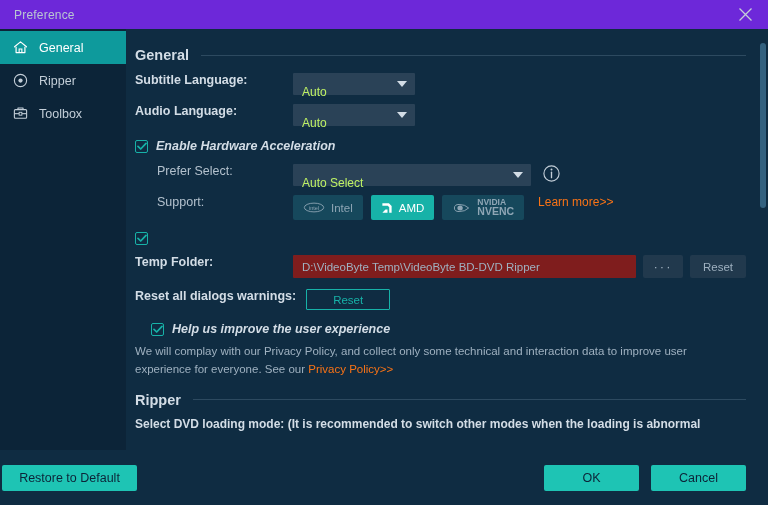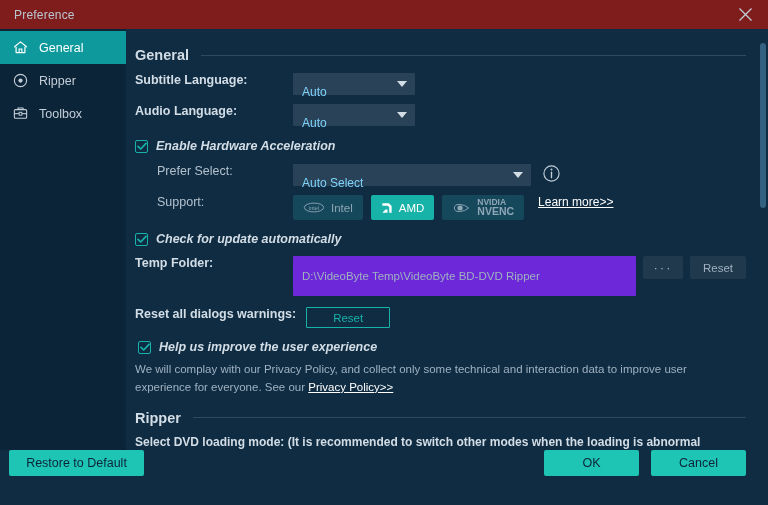--- a/index.html
+++ b/index.html
@@ -12,21 +12,21 @@
   .window {
     position: relative;
     width: 768px; height: 505px;
     background: #0f2c42;
     display: flex; flex-direction: column;
   }
 
   
   .titlebar {
     height: 29px;
-    background: #7f1d1d;
+    background: #6d28d9;
     display: flex; align-items: center;
     flex: 0 0 29px;
     position: relative;
   }
   .title-text {
     margin-left: 14px;
     font-size: 12px;
     color: #b9c6d1;
     letter-spacing: .2px;
   }
@@ -111,21 +111,21 @@
   }
   .lbl.sub { font-weight: normal; color: #b3c1cd; }
 
   .select {
     position: relative;
     background: #2a4257;
     height: 22px;
     display: flex; align-items: center;
     padding: 16px 24px 0 9px;
     font-size: 12px;
-    color: #7dd3fc;
+    color: #bef264;
     cursor: pointer;
     border-radius: 1px;
   }
   .caret {
     position: absolute; right: 8px; top: 50%;
     transform: translateY(-50%);
     width: 0; height: 0;
     border-left: 5px solid transparent;
     border-right: 5px solid transparent;
     border-top: 6px solid #d3dde6;
@@ -163,30 +163,29 @@
     border-radius: 2px;
     cursor: pointer;
     margin-right: 8px;
     color: #8fa6b5;
     font-size: 11.5px;
   }
   .badge.on { background: #17b2a8; color: #ffffff; }
   .badge-ico { display: flex; align-items: center; }
   .nv-txt { line-height: 1.03; text-align: left; font-size: 8.5px; font-weight: bold; }
   .link {
-    color: #ffffff; font-size: 12px;
-    text-decoration: underline;
+    color: #f97316; font-size: 12px;
     cursor: pointer; white-space: nowrap;
   }
 
   
   .tinput {
     flex: 1;
-    height: 40px;
-    background: #6d28d9;
+    height: 23px;
+    background: #7f1d1d;
     display: flex; align-items: center;
     padding: 0 9px;
     font-size: 11.5px;
     color: #9fb1c0;
     border-radius: 1px;
     cursor: text;
   }
   .sq-btn {
     height: 23px; min-width: 40px;
     background: #21394d;
@@ -222,22 +221,22 @@
   .ripper-note {
     font-size: 12px; font-weight: bold;
     color: #d3dde6;
     margin-top: 4px;
   }
 
   
   .footer {
     height: 55px; flex: 0 0 55px;
     background: #0f2c42;
-    display: flex; 
-    padding: 0 22px 0 9px;
+    display: flex; align-items: center;
+    padding: 0 22px 0 2px;
     position: relative;
   }
   .sidegap { width: 126px; flex: 0 0 126px; }
   .fill-btn {
     height: 26px; min-width: 95px;
     background: #1ec4b4;
     color: #0c2438;
     font-size: 12.5px;
     display: flex; align-items: center; justify-content: center;
     cursor: pointer;
@@ -390,21 +389,20 @@
 
         <span class="link" style="margin-left:6px">Learn more&gt;&gt;</span>
       </div>
 
       <div class="cbrow" style="margin:9px 0 10px 0">
         <span class="cbox">
           <svg width="10" height="9" viewBox="0 0 10 9">
             <path d="M1 4.4 L3.7 7 L9 1.4" stroke="#17b2a8" stroke-width="1.7" fill="none" stroke-linecap="round" stroke-linejoin="round"></path>
           </svg>
         </span>
-        <span class="cblabel">Check for update automatically</span>
       </div>
 
       <div class="row" style="margin-bottom:11px">
         <span class="lbl" style="width:158px">Temp Folder:</span>
         <div class="tinput">
           <span>D:\VideoByte Temp\VideoByte BD-DVD Ripper</span>
         </div>
         <div class="sq-btn">
           <span class="dots">···</span>
         </div>
@@ -413,21 +411,21 @@
         </div>
       </div>
 
       <div class="row" style="margin-bottom:12px">
         <span class="lbl">Reset all dialogs warnings:</span>
         <div class="ghost-btn">
           <span>Reset</span>
         </div>
       </div>
 
-      <div class="cbrow" style="margin:0 0 7px 3px">
+      <div class="cbrow" style="margin:0 0 7px 16px">
         <span class="cbox">
           <svg width="10" height="9" viewBox="0 0 10 9">
             <path d="M1 4.4 L3.7 7 L9 1.4" stroke="#17b2a8" stroke-width="1.7" fill="none" stroke-linecap="round" stroke-linejoin="round"></path>
           </svg>
         </span>
         <span class="cblabel">Help us improve the user experience</span>
       </div>
 
       <div class="para">
         <span>We will complay with our Privacy Policy, and collect only some technical and interaction data to improve user experience for everyone. See our </span><span class="link">Privacy Policy&gt;&gt;</span>

